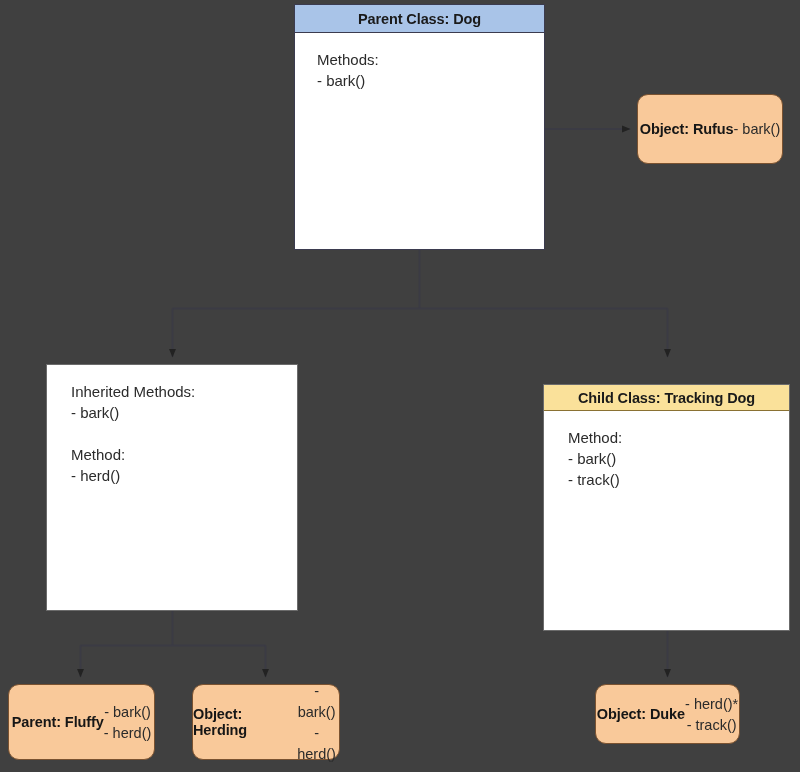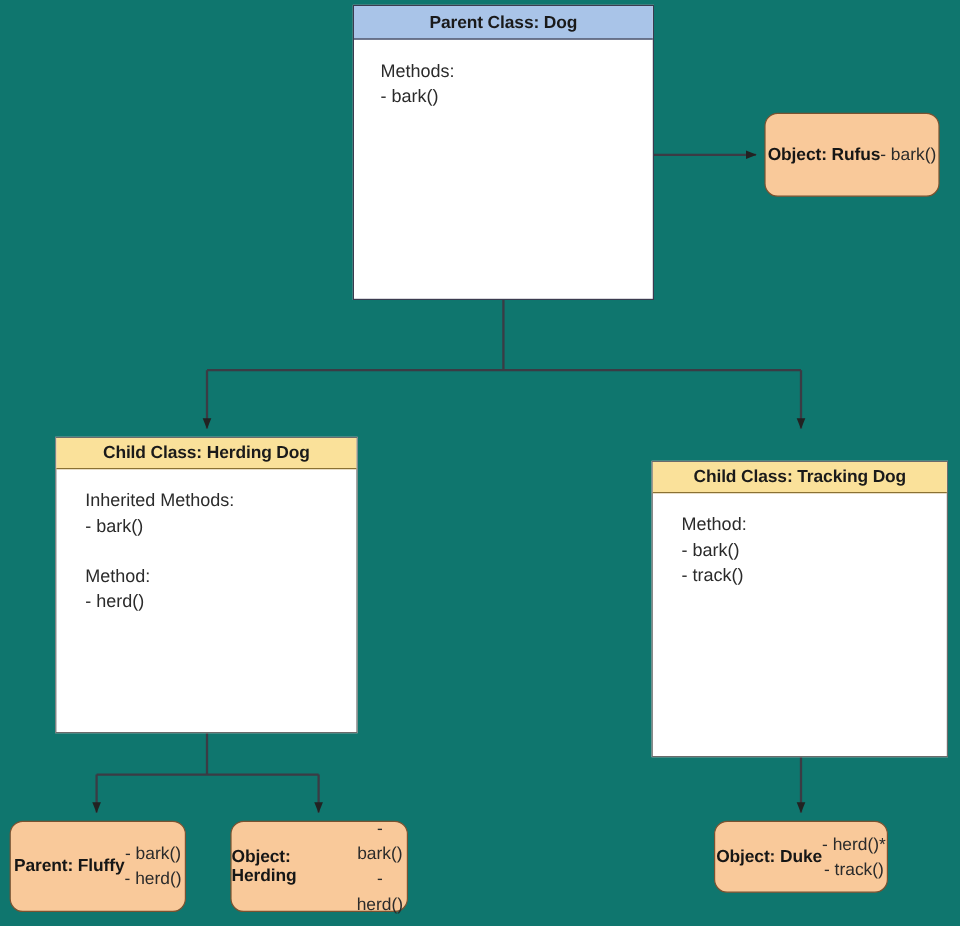--- a/index.html
+++ b/index.html
@@ -9,21 +9,21 @@
     background: #ffffff;
   }
   body {
     font-family: "Liberation Sans", sans-serif;
     -webkit-font-smoothing: antialiased;
   }
   #canvas {
     position: relative;
     width: 800px;
     height: 772px;
-    background: #0f766e;
+    background: #404040;
     overflow: hidden;
   }
 
   
   #edges {
     position: absolute;
     left: 0;
     top: 0;
     width: 800px;
     height: 772px;
@@ -134,21 +134,20 @@
     </g>
   </svg>
 
   <div class="classbox parent" style="left:294px; top:4px; width:251px; height:246px;">
     <div class="class-header parent">Parent Class: Dog</div>
     <div class="class-body">Methods:
 - bark()</div>
   </div>
 
   <div class="classbox child" style="left:46px; top:364px; width:252px; height:247px;">
-    <div class="class-header childhdr">Child Class: Herding Dog</div>
     <div class="class-body child-body">Inherited Methods:
 - bark()
 
 Method:
 - herd()</div>
   </div>
 
   <div class="classbox child" style="left:543px; top:384px; width:247px; height:247px;">
     <div class="class-header childhdr">Child Class: Tracking Dog</div>
     <div class="class-body child-body">Method:

